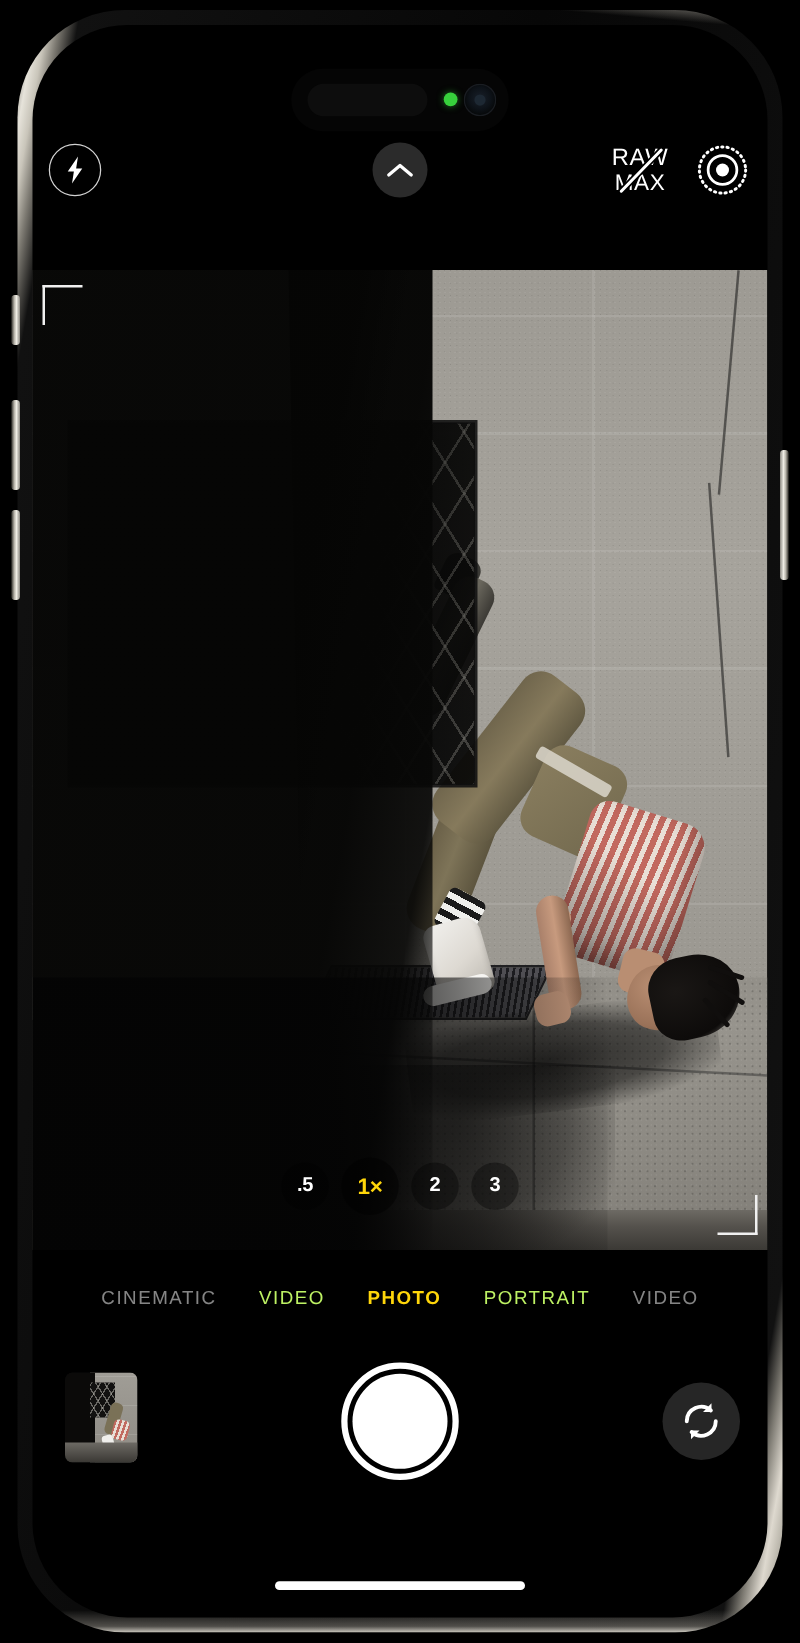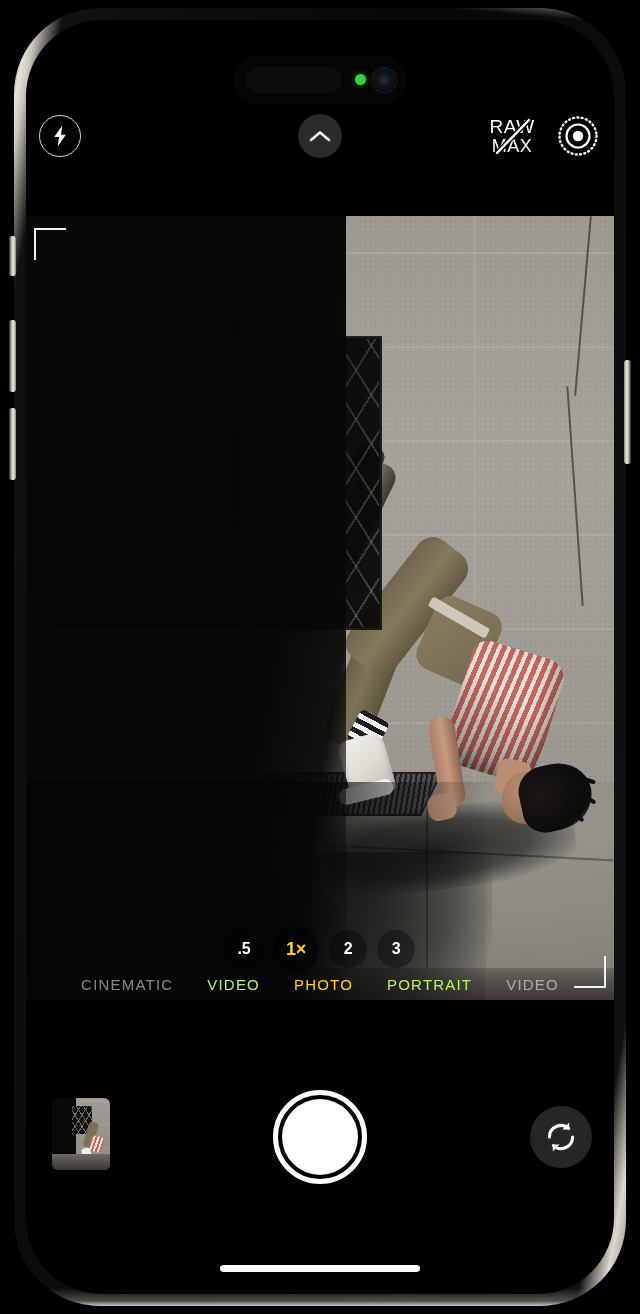--- a/index.html
+++ b/index.html
@@ -556,38 +556,38 @@
     height: 46px;
     background: rgba(0,0,0,0.46);
     color: #ffd60a;
     font-size: 18px;
   }
 
   
   .mode-bar {
     position: absolute;
     left: 0;
-    top: 936px;
+    top: 990px;
     width: 588px;
     height: 56px;
     display: flex;
     align-items: center;
     justify-content: center;
     gap: 34px;
     z-index: 25;
   }
   .mode-item {
     color: #bef264;
     font-size: 15px;
     font-weight: 400;
     letter-spacing: 1.2px;
     white-space: nowrap;
   }
   .mode-item.dim   { color: rgba(255,255,255,0.52); }
-  .mode-item.active{ color: #ffd60a; font-weight: 400; }
+  .mode-item.active{ color: #ffd60a; font-weight: 700; }
 
   
   .bottom-bar {
     position: absolute;
     left: 0;
     top: 1058px;
     width: 588px;
     height: 160px;
     z-index: 25;
   }

